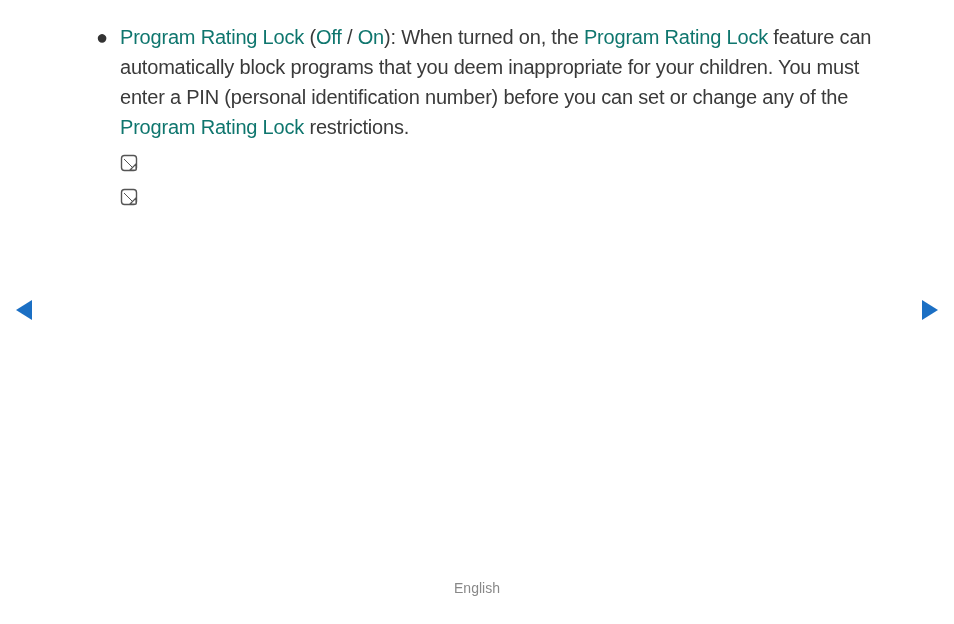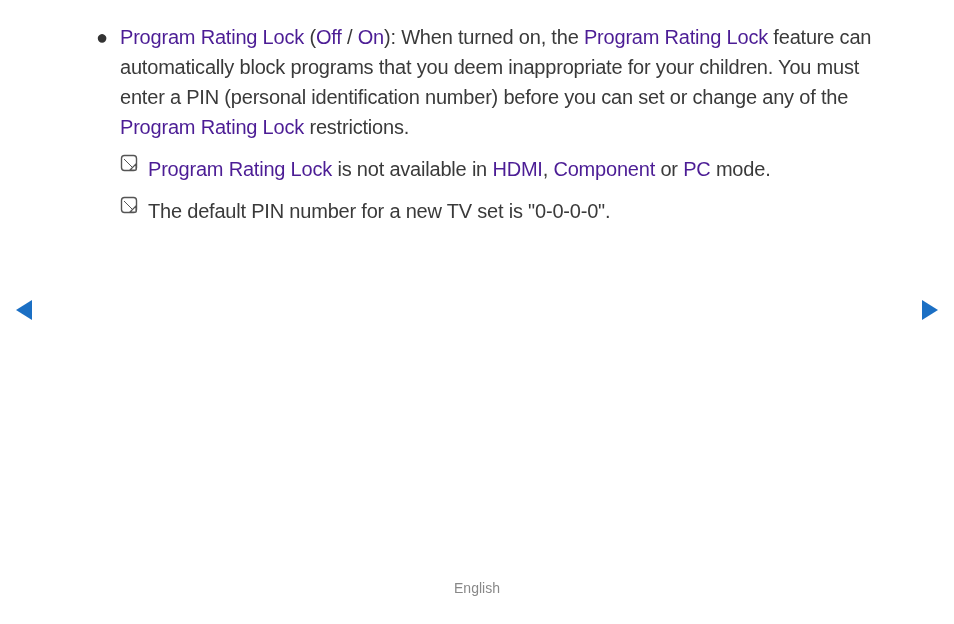--- a/index.html
+++ b/index.html
@@ -29,21 +29,21 @@
       line-height: 30px;
       padding-left: 6px;
     }
     .main-text {
       font-size: 20px;
       line-height: 30px;
       color: #3a3a3a;
       font-weight: 300;
       letter-spacing: -0.2px;
     }
-    .blue { color: #4c1d95; font-weight: 400; }
+    .blue { color: #0f766e; font-weight: 400; }
     .note-row {
       display: flex;
       align-items: flex-start;
       margin-left: 30px;
       margin-top: 12px;
     }
     .nav-left, .nav-right {
       position: absolute;
       top: 300px;
       cursor: pointer;
@@ -85,34 +85,30 @@
   </div>
 
   <div class="note-row">
     <span>
       <svg width="18" height="18" viewBox="0 0 18 18">
         <rect x="1.5" y="1.5" width="15" height="15" rx="3" fill="none" stroke="#555" stroke-width="1.4"></rect>
         <path d="M10 16 L16 10 L16 16 Z" fill="#fff" stroke="#555" stroke-width="1.2" stroke-linejoin="round"></path>
         <line x1="4" y1="5" x2="12" y2="13" stroke="#555" stroke-width="1"></line>
       </svg>
     </span>
-    <div class="main-text" style="margin-left:10px;">
-      <span class="blue">Program Rating Lock</span><span> is not available in </span><span class="blue">HDMI</span><span>, </span><span class="blue">Component</span><span> or </span><span class="blue">PC</span><span> mode.</span>
-    </div>
   </div>
 
   <div class="note-row">
     <span>
       <svg width="18" height="18" viewBox="0 0 18 18">
         <rect x="1.5" y="1.5" width="15" height="15" rx="3" fill="none" stroke="#555" stroke-width="1.4"></rect>
         <path d="M10 16 L16 10 L16 16 Z" fill="#fff" stroke="#555" stroke-width="1.2" stroke-linejoin="round"></path>
         <line x1="4" y1="5" x2="12" y2="13" stroke="#555" stroke-width="1"></line>
       </svg>
     </span>
-    <div class="main-text" style="margin-left:10px;">The default PIN number for a new TV set is "0-0-0-0".</div>
   </div>
 
 </div>
 
 <div class="nav-left">
   <div class="tri-left"></div>
 </div>
 <div class="nav-right">
   <div class="tri-right"></div>
 </div>

